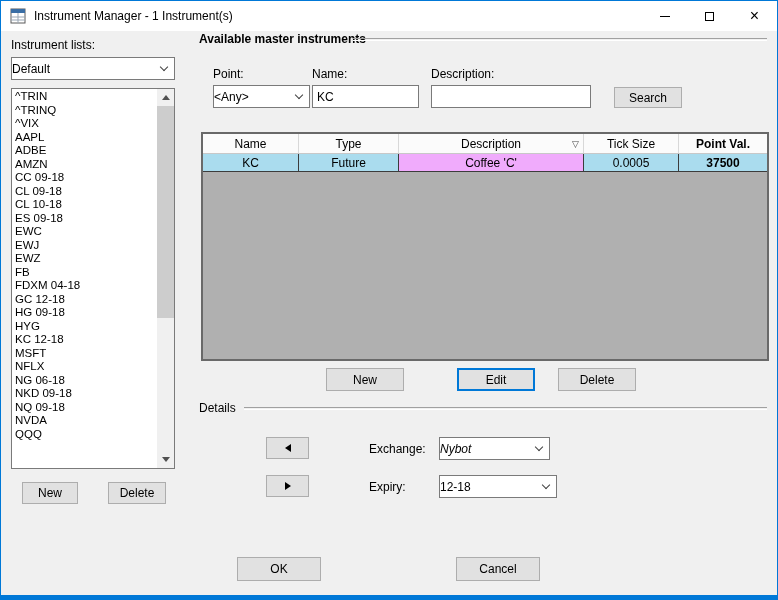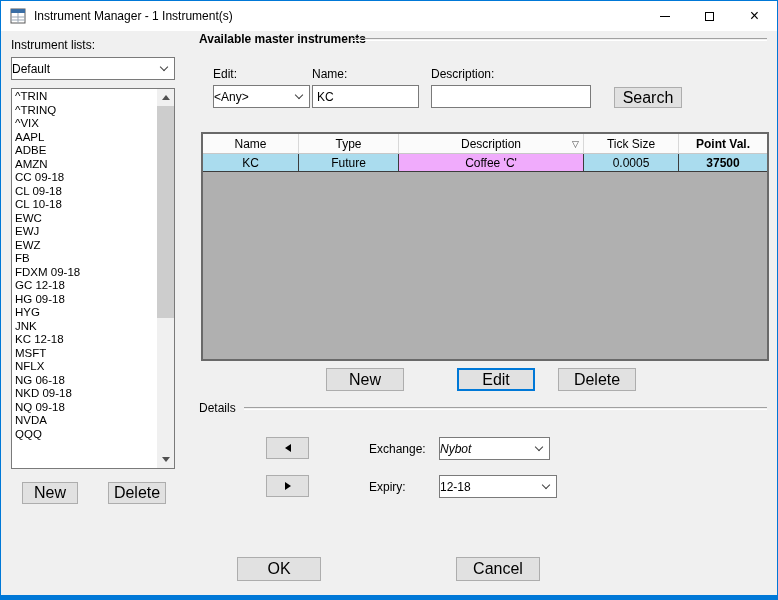--- a/index.html
+++ b/index.html
@@ -30,21 +30,21 @@
                      display:flex; align-items:center; justify-content:center; }
   .chev { width:6px; height:6px; border-right:1px solid #404040; border-bottom:1px solid #404040;
           transform:rotate(45deg); margin-top:-3px; }
 
   
   .tinput { position:absolute; height:23px; border:1px solid #7a7a7a; background:#fff;
             padding:0 4px; font:inherit; outline:none; }
 
   
   .btn { position:absolute; background:#e1e1e1; border:1px solid #adadad; display:flex;
-         align-items:center; justify-content:center; font-size:16px; cursor:default; }
+         align-items:center; justify-content:center; font-size:12px; cursor:default; }
   .btn.default-focus { border:2px solid #0078d7; }
 
   
   .listbox { position:absolute; left:10px; top:87px; width:164px; height:381px; background:#fff;
              border:1px solid #7a7a7a; overflow:hidden; }
   .list-items { position:absolute; left:0; top:1px; right:17px; }
   .list-item { height:13.5px; line-height:13.5px; padding-left:3px; font-size:11.5px; white-space:nowrap; }
   .scrollbar { position:absolute; right:0; top:0; bottom:0; width:17px; background:#f0f0f0; }
   .sb-btn { position:absolute; left:0; width:17px; height:17px; display:flex; align-items:center; justify-content:center; }
   .sb-up { top:0; } .sb-down { bottom:0; }
@@ -113,29 +113,29 @@
     <div class="list-items">
         <div class="list-item">^TRIN</div>
         <div class="list-item">^TRINQ</div>
         <div class="list-item">^VIX</div>
         <div class="list-item">AAPL</div>
         <div class="list-item">ADBE</div>
         <div class="list-item">AMZN</div>
         <div class="list-item">CC 09-18</div>
         <div class="list-item">CL 09-18</div>
         <div class="list-item">CL 10-18</div>
+        <div class="list-item">ES 09-18</div>
         <div class="list-item">EWC</div>
         <div class="list-item">EWJ</div>
         <div class="list-item">EWZ</div>
         <div class="list-item">FB</div>
-        <div class="list-item">FDXM 09-18</div>
+        <div class="list-item">FDXM 04-18</div>
         <div class="list-item">GC 12-18</div>
         <div class="list-item">HG 09-18</div>
         <div class="list-item">HYG</div>
-        <div class="list-item">JNK</div>
         <div class="list-item">KC 12-18</div>
         <div class="list-item">MSFT</div>
         <div class="list-item">NFLX</div>
         <div class="list-item">NG 06-18</div>
         <div class="list-item">NKD 09-18</div>
         <div class="list-item">NQ 09-18</div>
         <div class="list-item">NVDA</div>
         <div class="list-item">QQQ</div>
       </div>
     <div class="scrollbar">
@@ -148,21 +148,21 @@
         </div>
     </div>
   </div>
 
   <div class="btn" style="left:21px; top:481px; width:56px; height:22px;">New</div>
   <div class="btn" style="left:107px; top:481px; width:58px; height:22px;">Delete</div>
 
   <div class="lbl" style="left:198px; top:31px;font-weight:bold;">Available master instruments</div>
   <div class="etch" style="left:352px; top:37px; width:414px;"></div>
 
-  <div class="lbl" style="left:212px; top:66px;">Edit:</div>
+  <div class="lbl" style="left:212px; top:66px;">Point:</div>
   <div class="lbl" style="left:311px; top:66px;">Name:</div>
   <div class="lbl" style="left:430px; top:66px;">Description:</div>
 
   <div class="combo" style="left:212px; top:84px; width:97px;">
     <span class="combo-text">&lt;Any&gt;</span>
     <span class="chev-box">
         <i class="chev"></i>
       </span>
   </div>
   <input class="tinput" style="left: 311px; top: 84px; width: 107px;" value="KC">

